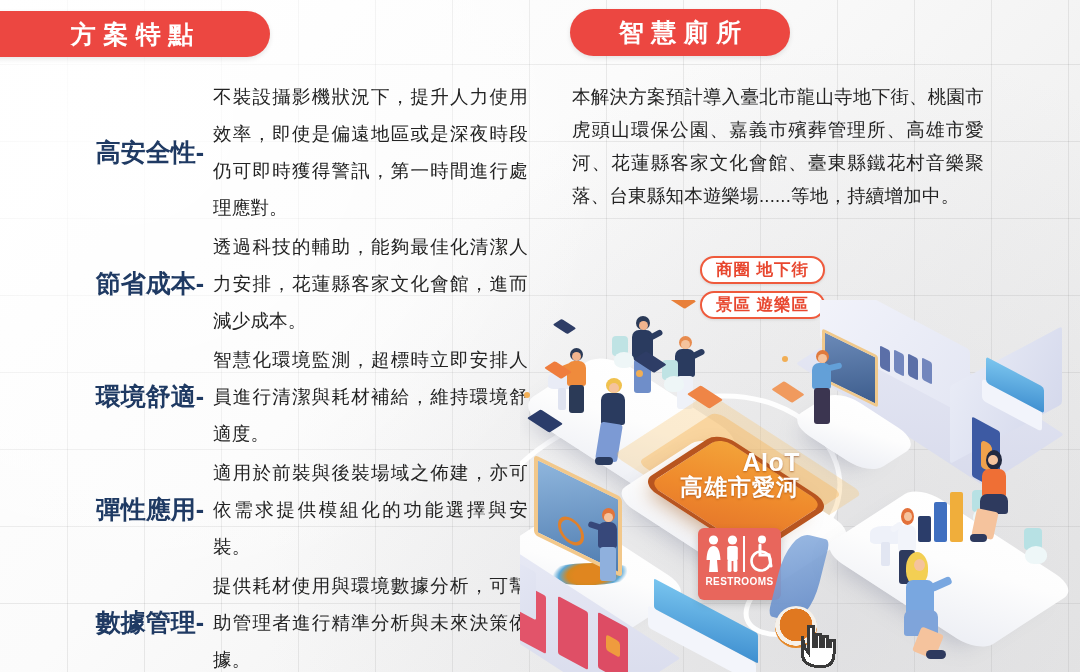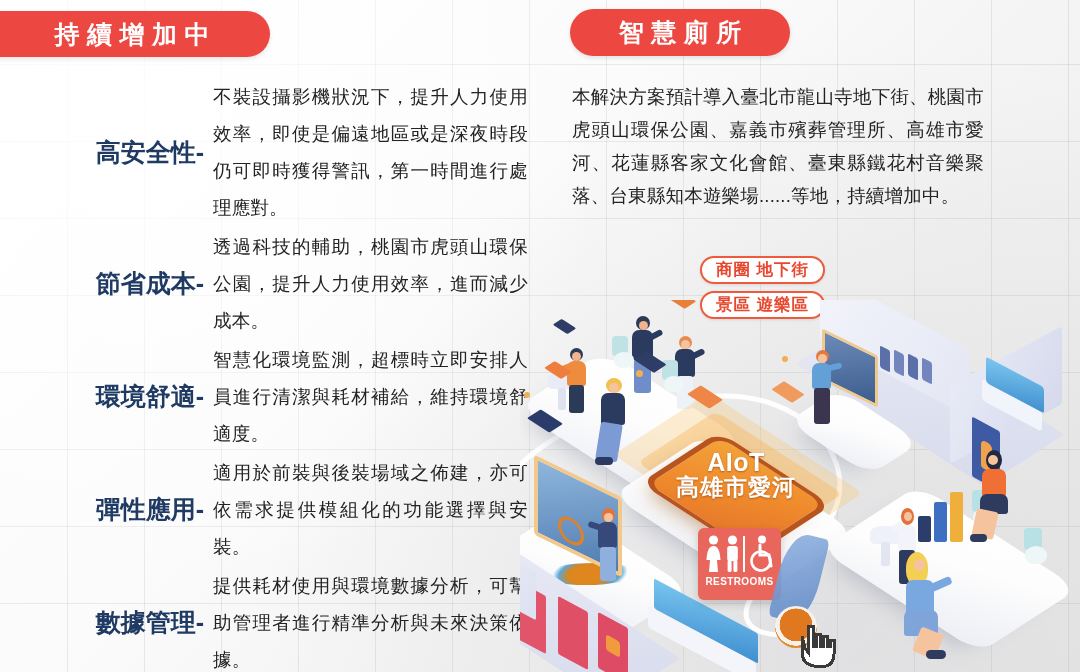--- a/index.html
+++ b/index.html
@@ -137,21 +137,21 @@
     position:absolute; left:150px; top:128px;
     width:132px; height:132px;
     background:linear-gradient(145deg,#f3a43a 0%,#ef8a2c 50%,#e3722a 100%);
     border:6px solid #b8551f;
     border-radius:20px;
     transform:rotate(45deg) skew(-12deg,-12deg) scaleY(.70);
     box-shadow:0 16px 22px -10px rgba(160,90,30,.5);
   }
   #aiot-text{
     position:absolute; left:152px; top:150px;
-    width:128px; text-align:center;
+    width:128px; text-align:right;
     color:#fff; font-weight:bold;
     text-shadow:0 1px 2px rgba(140,60,10,.6);
     line-height:1.02;
     pointer-events:none;
   }
   #aiot-text .l1{ font-size:25px; letter-spacing:.5px; display:block;}
   #aiot-text .l2{ font-size:23px; letter-spacing:1px; display:block;}
 
   
   #restroom-sign{
@@ -210,37 +210,37 @@
   }
   .sink{ position:absolute; border-radius:40% 40% 18% 18%; }
 </style>
 </head>
 <body>
 
 <div id="tile-bg"></div>
 <div id="tile-sheen"></div>
 
 <div class="pill" id="pill-left">
-  <span>持續增加中</span>
+  <span>方案特點</span>
 </div>
 
 <div class="pill" id="pill-right">
   <span>智慧廁所</span>
 </div>
 
 <div id="features">
 
   <div class="feature-row">
     <div class="feature-term">高安全性-</div>
     <div class="feature-desc">不裝設攝影機狀況下，提升人力使用效率，即使是偏遠地區或是深夜時段仍可即時獲得警訊，第一時間進行處理應對。</div>
   </div>
 
   <div class="feature-row">
     <div class="feature-term">節省成本-</div>
-    <div class="feature-desc">透過科技的輔助，桃園市虎頭山環保公園，提升人力使用效率，進而減少成本。</div>
+    <div class="feature-desc">透過科技的輔助，能夠最佳化清潔人力安排，花蓮縣客家文化會館，進而減少成本。</div>
   </div>
 
   <div class="feature-row">
     <div class="feature-term">環境舒適-</div>
     <div class="feature-desc">智慧化環境監測，超標時立即安排人員進行清潔與耗材補給，維持環境舒適度。</div>
   </div>
 
   <div class="feature-row">
     <div class="feature-term">彈性應用-</div>
     <div class="feature-desc">適用於前裝與後裝場域之佈建，亦可依需求提供模組化的功能選擇與安裝。</div>

